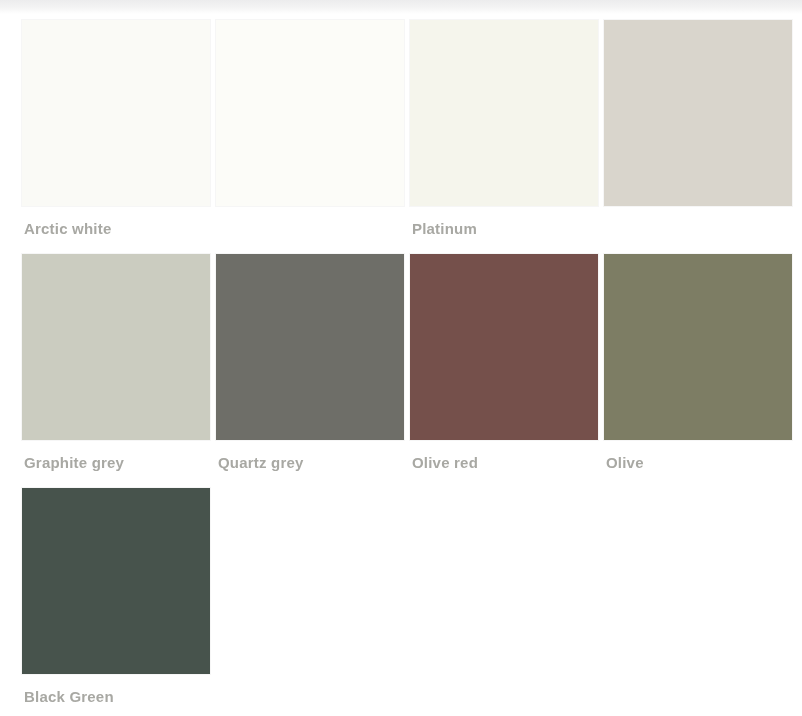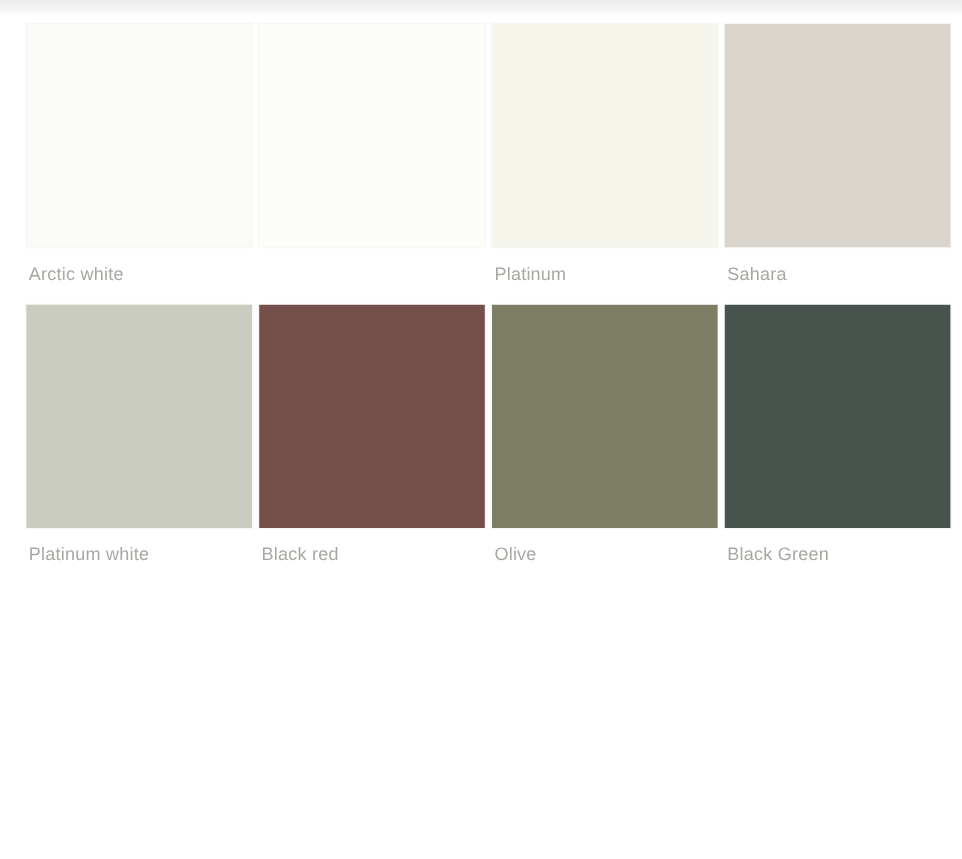--- a/index.html
+++ b/index.html
@@ -47,21 +47,21 @@
   .swatch-chip {
     width: 188px;
     height: 186px;
     display: block;
     box-shadow: 0 0 0 1px rgba(0, 0, 0, 0.035);
   }
 
   .swatch-label {
     display: block;
     font-size: 15px;
-    font-weight: normal;
+    font-weight: bold;
     color: #a8a8a3;
     letter-spacing: 0.2px;
     line-height: 18px;
     padding: 14px 0 16px 2px;
     white-space: nowrap;
   }
 </style>
 </head>
 <body>
 
@@ -74,29 +74,32 @@
     </div>
     <div class="swatch-cell">
       <div class="swatch-chip" style="background-color: rgb(252, 252, 248);"></div>
     </div>
     <div class="swatch-cell">
       <div class="swatch-chip" style="background-color: rgb(245, 245, 236);"></div>
       <span class="swatch-label">Platinum</span>
     </div>
     <div class="swatch-cell">
       <div class="swatch-chip" style="background-color: rgb(217, 213, 204);"></div>
-      <span class="swatch-label">Sahara</span>
     </div>
     <div class="swatch-cell">
       <div class="swatch-chip" style="background-color: rgb(203, 204, 192);"></div>
-      <span class="swatch-label">Platinum white</span>
+      <span class="swatch-label">Graphite grey</span>
+    </div>
+    <div class="swatch-cell">
+      <div class="swatch-chip" style="background-color: rgb(110, 110, 104);"></div>
+      <span class="swatch-label">Quartz grey</span>
     </div>
     <div class="swatch-cell">
       <div class="swatch-chip" style="background-color: rgb(117, 80, 75);"></div>
-      <span class="swatch-label">Black red</span>
+      <span class="swatch-label">Olive red</span>
     </div>
     <div class="swatch-cell">
       <div class="swatch-chip" style="background-color: rgb(125, 125, 100);"></div>
       <span class="swatch-label">Olive</span>
     </div>
     <div class="swatch-cell">
       <div class="swatch-chip" style="background-color: rgb(71, 83, 76);"></div>
       <span class="swatch-label">Black Green</span>
     </div>
   </div>

